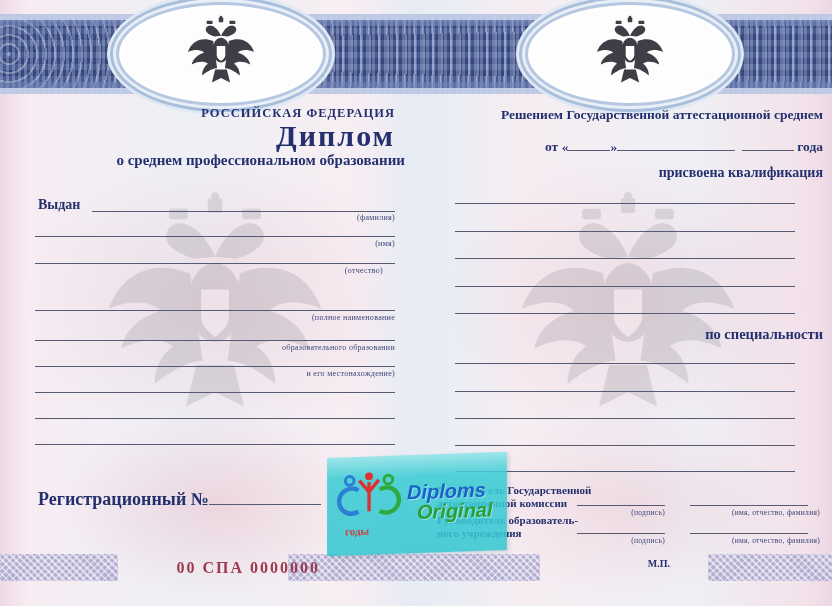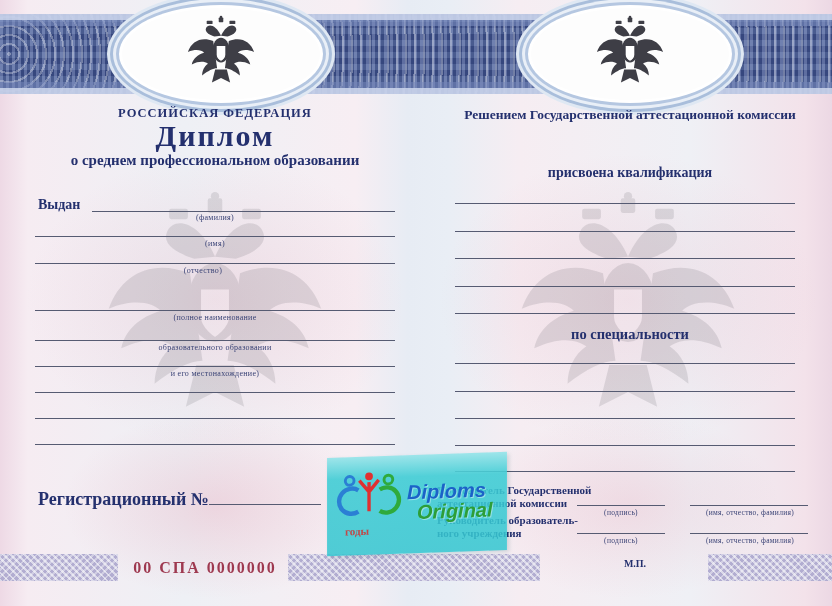--- a/index.html
+++ b/index.html
@@ -9,21 +9,21 @@
     background:
       radial-gradient(ellipse 270px 210px at 215px 300px, rgba(224,150,172,0.22), rgba(224,150,172,0) 70%),
       radial-gradient(ellipse 270px 210px at 628px 300px, rgba(224,150,172,0.20), rgba(224,150,172,0) 70%),
       radial-gradient(ellipse 210px 130px at 215px 505px, rgba(229,152,173,0.30), rgba(229,152,173,0) 72%),
       radial-gradient(ellipse 210px 130px at 628px 505px, rgba(229,152,173,0.24), rgba(229,152,173,0) 72%),
       linear-gradient(90deg,#eed9e5 0px,#f6ecf2 28px,#eef0f5 185px,#f7eef3 355px,#e7ecf4 408px,#e9eef5 448px,#f6edf2 520px,#eff0f5 690px,#f3e2ea 805px,#ecd8e4 832px);
   }
   .abs{position:absolute;}
   .navy{color:#24306e;}
   .bold{font-weight:bold;}
-  .ctr{text-align:center;}
+  .ctr{text-align:right;}
 
   
   #top-band{
     left:0; top:14px; width:832px; height:80px;
     background:
       repeating-radial-gradient(circle at 9px 40px, rgba(255,255,255,0.30) 0 2px, rgba(255,255,255,0) 2px 9px),
       repeating-linear-gradient(90deg, rgba(255,255,255,0.18) 0 3px, rgba(0,0,0,0.10) 3px 6px),
       repeating-linear-gradient(0deg, #51659f 0 6px, #3c4f8c 6px 12px);
     box-shadow: inset 0 6px 0 rgba(205,214,236,.85), inset 0 -6px 0 rgba(205,214,236,.85),
                 inset 0 12px 0 rgba(130,148,196,.55), inset 0 -12px 0 rgba(130,148,196,.55);
@@ -134,22 +134,25 @@
   <div class="abs cap ctr" style="left:35px;top:369px;width:360px">и его местонахождение)</div>
 
   <div class="abs blank" style="left:35px;top:392px;width:360px"></div>
   <div class="abs blank" style="left:35px;top:418px;width:360px"></div>
   <div class="abs blank" style="left:35px;top:444px;width:360px"></div>
 
   <div class="abs navy bold" style="left:38px;top:489px;font-size:18px">
     <span>Регистрационный №</span><span class="inline-line" style="width:112px"></span>
   </div>
 
-  <div class="abs navy bold ctr" style="left:437px;top:107px;width:386px;font-size:13.5px">Решением Государственной аттестационной комиссии</div>
-
+  <div class="abs navy bold ctr" style="left:437px;top:107px;width:386px;font-size:13.5px">Решением Государственной аттестационной среднем</div>
+
+  <div class="abs navy bold ctr" style="left:437px;top:138px;width:386px;font-size:13.5px">
+    <span>от «</span><span class="inline-line" style="width:42px"></span><span>»</span><span class="inline-line" style="width:118px"></span>&nbsp;&nbsp;<span class="inline-line" style="width:52px"></span>&nbsp;<span>года</span>
+  </div>
 
   <div class="abs navy bold ctr" style="left:437px;top:165px;width:386px;font-size:14px">присвоена квалификация</div>
 
   <div class="abs blank" style="left:455px;top:203px;width:340px"></div>
   <div class="abs blank" style="left:455px;top:231px;width:340px"></div>
   <div class="abs blank" style="left:455px;top:258px;width:340px"></div>
   <div class="abs blank" style="left:455px;top:286px;width:340px"></div>
   <div class="abs blank" style="left:455px;top:313px;width:340px"></div>
 
   <div class="abs navy bold ctr" style="left:437px;top:326px;width:386px;font-size:14.5px">по специальности</div>

